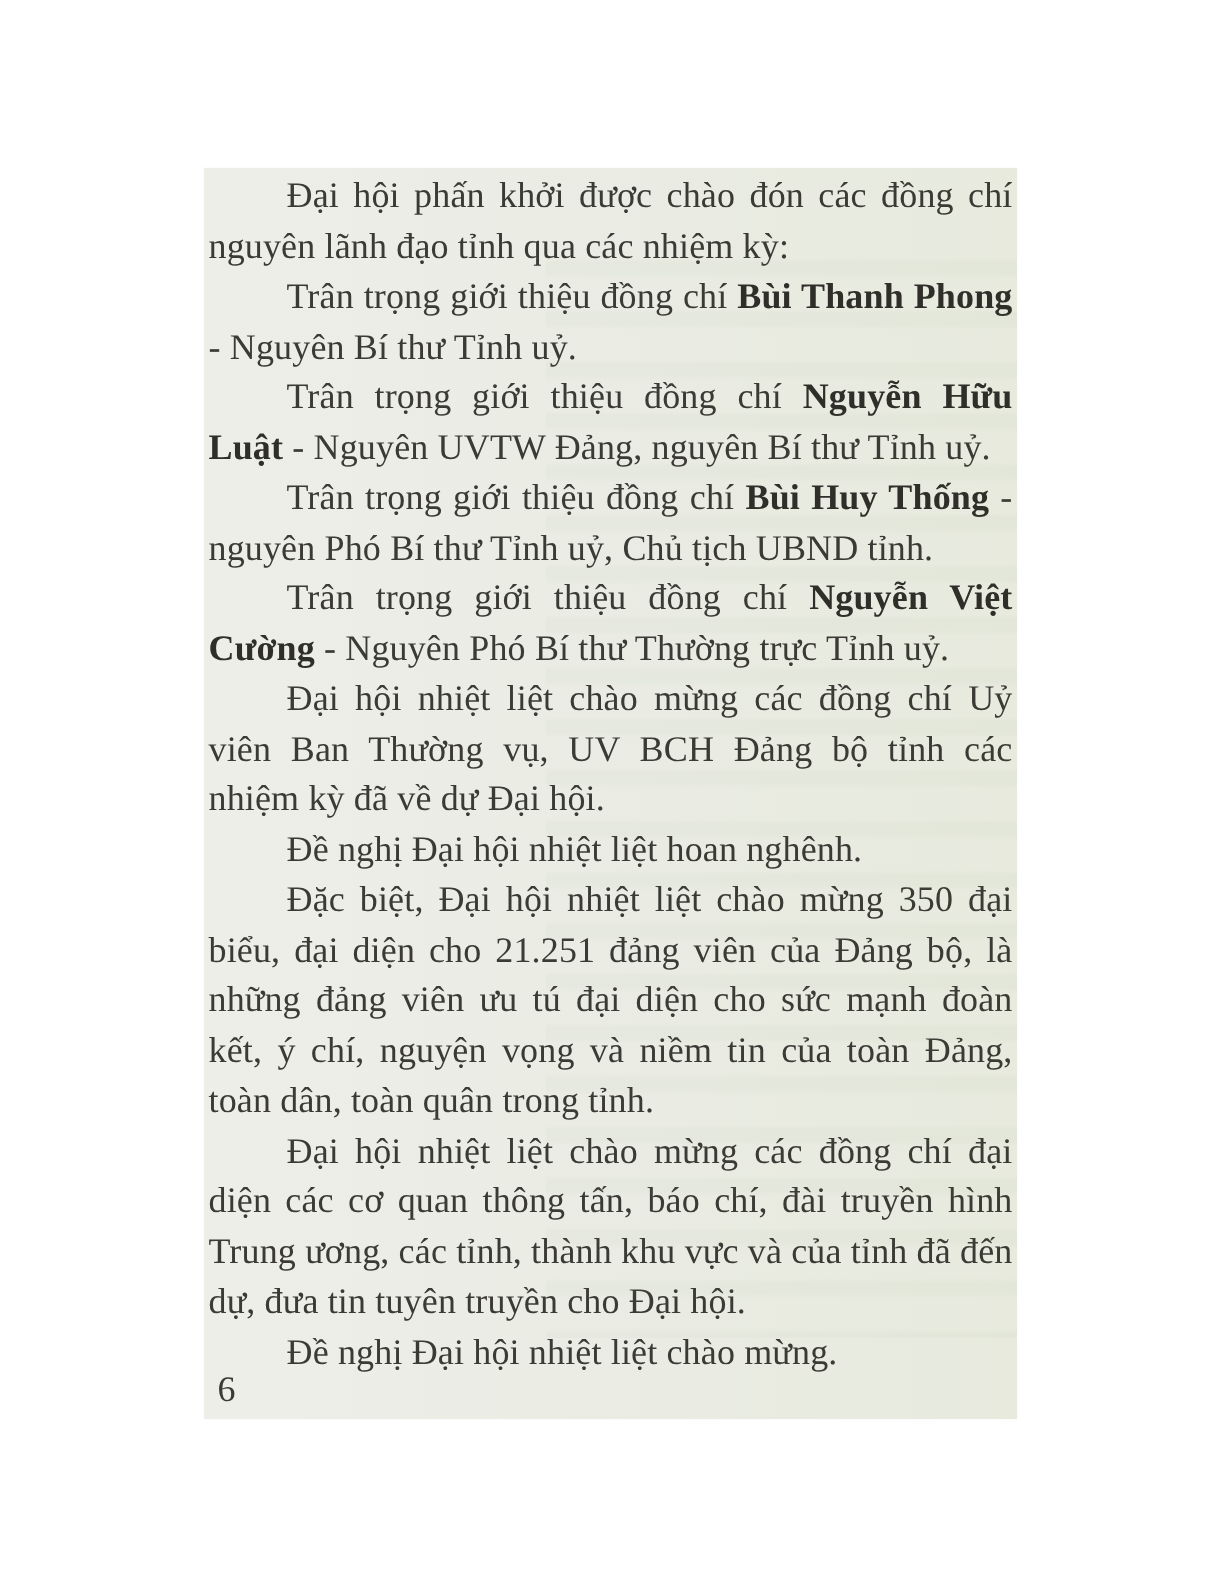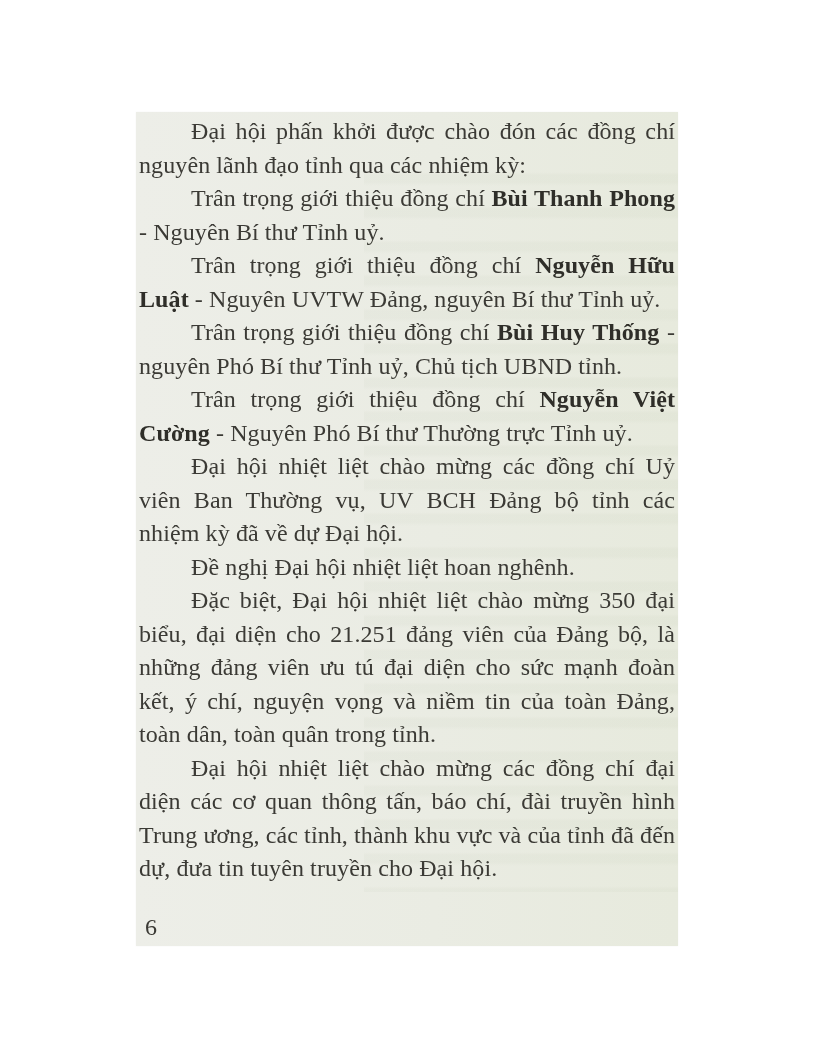--- a/index.html
+++ b/index.html
@@ -80,16 +80,17 @@
     <div class="text-block" id="paragraphs">
         <p><span>Đại hội phấn khởi được chào đón các đồng chí nguyên lãnh đạo tỉnh qua các nhiệm kỳ:</span></p>
         <p><span>Trân trọng giới thiệu đồng chí </span><span class="bold">Bùi Thanh Phong</span><span> - Nguyên Bí thư Tỉnh uỷ.</span></p>
         <p><span>Trân trọng giới thiệu đồng chí </span><span class="bold">Nguyễn Hữu Luật</span><span> - Nguyên UVTW Đảng, nguyên Bí thư Tỉnh uỷ.</span></p>
         <p><span>Trân trọng giới thiệu đồng chí </span><span class="bold">Bùi Huy Thống</span><span> - nguyên Phó Bí thư Tỉnh uỷ, Chủ tịch UBND tỉnh.</span></p>
         <p><span>Trân trọng giới thiệu đồng chí </span><span class="bold">Nguyễn Việt Cường</span><span> - Nguyên Phó Bí thư Thường trực Tỉnh uỷ.</span></p>
         <p><span>Đại hội nhiệt liệt chào mừng các đồng chí Uỷ viên Ban Thường vụ, UV BCH Đảng bộ tỉnh các nhiệm kỳ đã về dự Đại hội.</span></p>
         <p><span>Đề nghị Đại hội nhiệt liệt hoan nghênh.</span></p>
         <p><span>Đặc biệt, Đại hội nhiệt liệt chào mừng 350 đại biểu, đại diện cho 21.251 đảng viên của Đảng bộ, là những đảng viên ưu tú đại diện cho sức mạnh đoàn kết, ý chí, nguyện vọng và niềm tin của toàn Đảng, toàn dân, toàn quân trong tỉnh.</span></p>
         <p><span>Đại hội nhiệt liệt chào mừng các đồng chí đại diện các cơ quan thông tấn, báo chí, đài truyền hình Trung ương, các tỉnh, thành khu vực và của tỉnh đã đến dự, đưa tin tuyên truyền cho Đại hội.</span></p>
+        <p><span>Đề nghị Đại hội nhiệt liệt chào mừng.</span></p>
       </div>
     <div class="page-number">6</div>
   </div>
 </div>
 
 </body></html>

